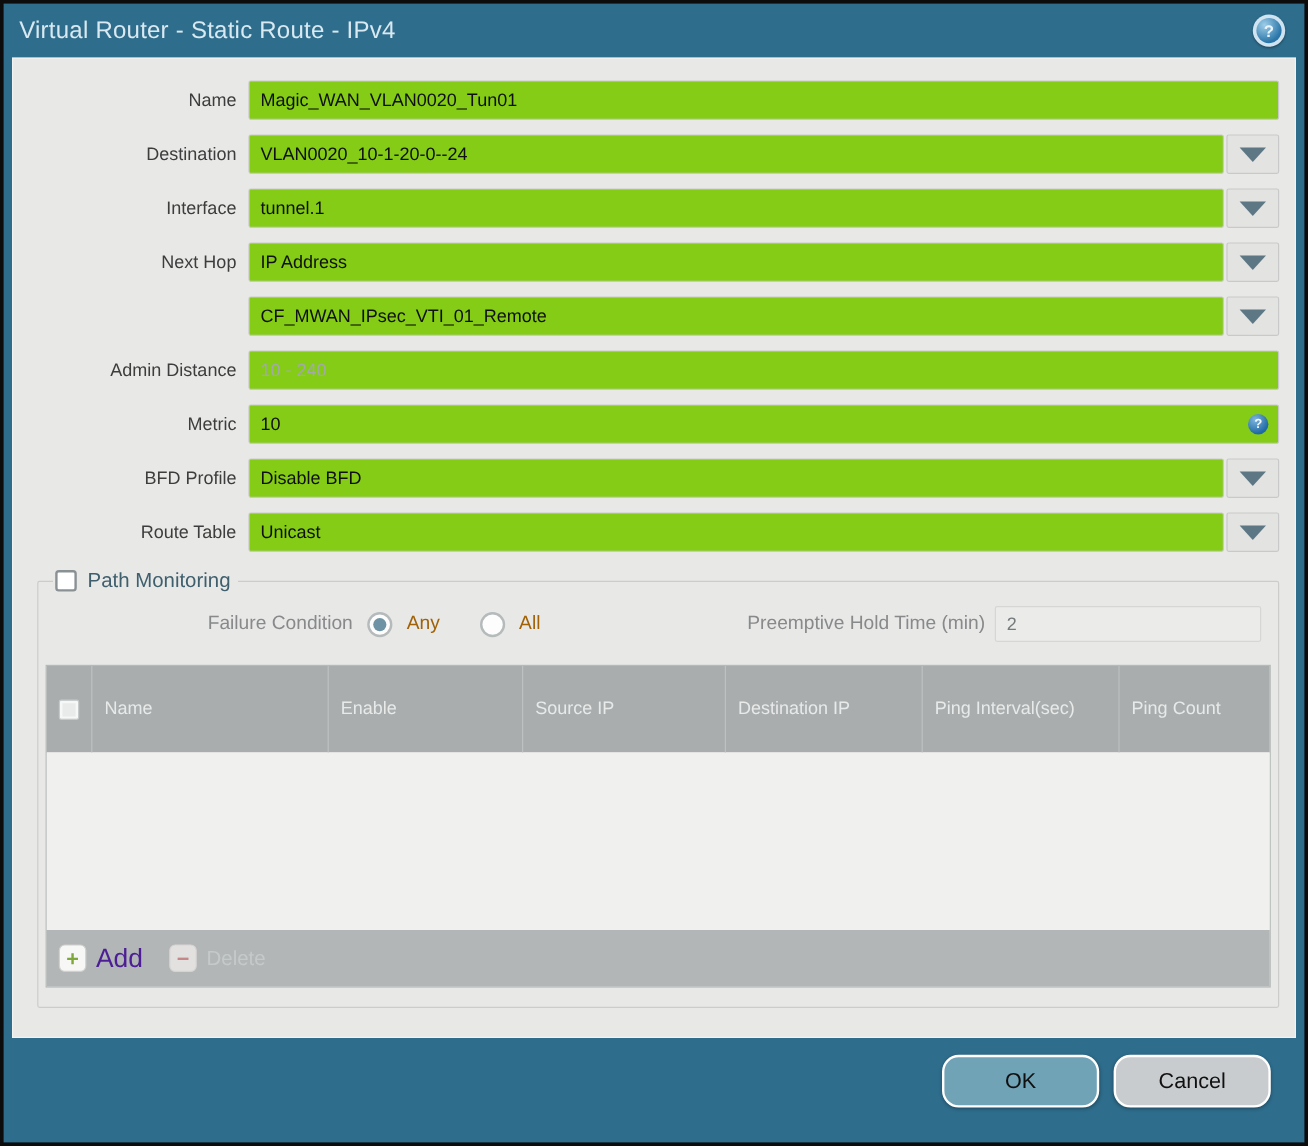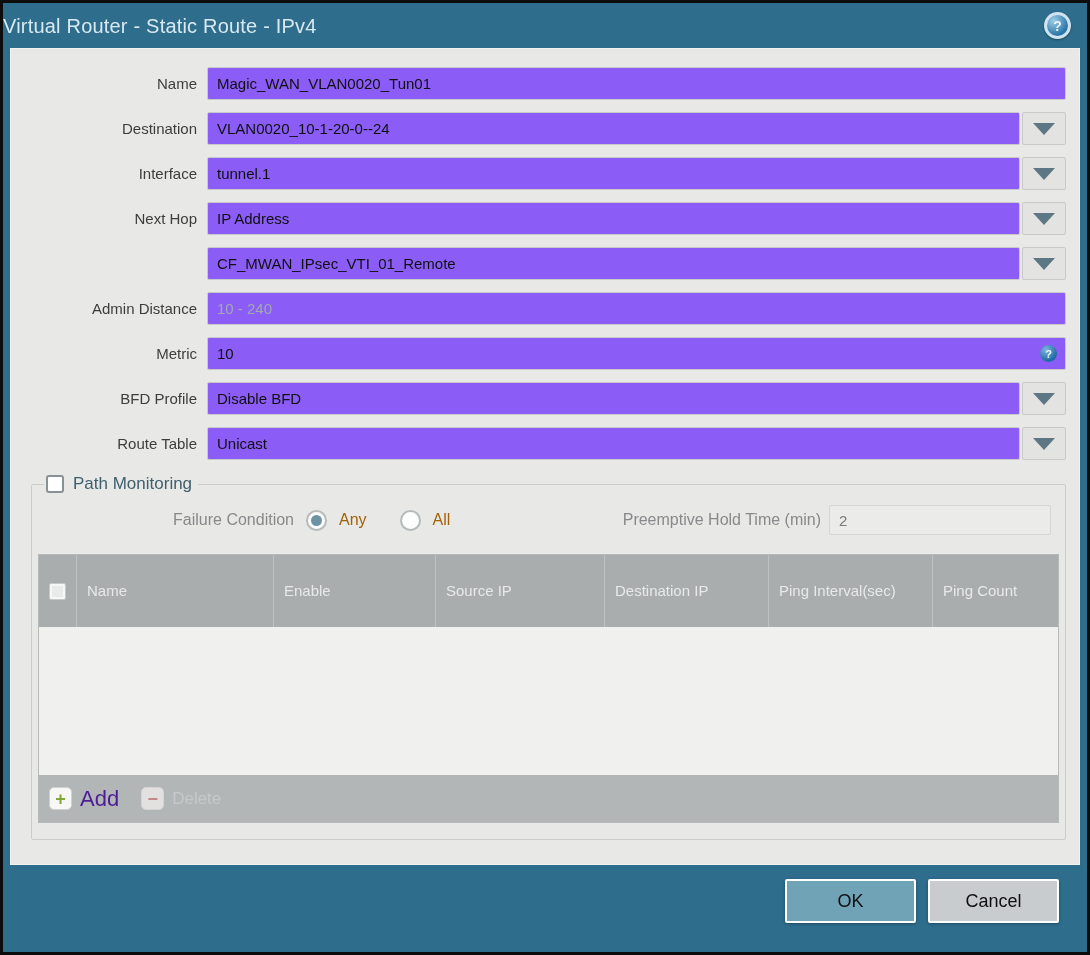--- a/index.html
+++ b/index.html
@@ -9,21 +9,21 @@
     position: relative;
     width: 1090px; height: 955px;
     background: #2e6d8c;
     border: 3px solid #0c0c0c;
     overflow: hidden;
   }
 
   
   .titlebar { position: relative; height: 45px; }
   .titlebar .title {
-    position: absolute; left: 0; top: 12px;
+    position: absolute; left: 13px; top: 12px;
     font-size: 20px; color: #d8e9f1; letter-spacing: .2px;
   }
   .help-icon {
     position: absolute; right: 16px; top: 9px;
     width: 27px; height: 27px; border-radius: 50%;
     background: #cfe4f0;
     display: flex; align-items: center; justify-content: center;
     cursor: pointer;
     box-shadow: 0 1px 2px rgba(0,0,0,.35);
   }
@@ -46,21 +46,21 @@
   .row { display: flex; align-items: center; height: 33px; margin-bottom: 12px; padding-right: 13px; }
   .row .lbl {
     width: 196px; flex-shrink: 0;
     text-align: right; padding-right: 10px;
     font-size: 15px; color: #3d3d3d;
   }
   .fieldwrap { flex: 1; display: flex; height: 100%; position: relative; }
   .txt {
     flex: 1; height: 100%; min-width: 0;
     border: 1px solid #c9c9c9; border-radius: 2px;
-    background: #8b5cf6; padding: 0 9px;
+    background: #84cc16; padding: 0 9px;
     font-family: "Liberation Sans", sans-serif;
     font-size: 15px; color: #101010; outline: none;
   }
   .txt::placeholder { color: #a3a9ad; }
   .dd-btn {
     width: 44px; height: 100%; margin-left: 2px;
     background: #e3e3e2; border: 1px solid #c9c9c9; border-radius: 2px;
     display: flex; align-items: center; justify-content: center;
     cursor: pointer;
   }
@@ -152,21 +152,21 @@
   }
   .add-btn .sq { background: #f7f7f5; border: 1px solid #d0d0ce; color: #7fa83b; }
   .add-btn .tbl-lbl { color: #4c1d95; font-size: 22px; }
   .del-btn { opacity: .85; }
   .del-btn .sq { background: #ece9e8; border: 1px solid #ddd9d8; color: #c97f7f; }
   .del-btn .tbl-lbl { color: #c9cdcd; font-size: 17px; }
 
   
   .footer-btn {
     position: absolute; height: 44px; width: 131px;
-    border: 2px solid #ffffff; border-radius: 2px;
+    border: 2px solid #ffffff; border-radius: 14px;
     font-family: "Liberation Sans", sans-serif;
     font-size: 18px; color: #101010;
     cursor: pointer;
     box-shadow: 0 1px 3px rgba(0,0,0,.3);
   }
   .btn-ok { left: 782px; top: 876px; background: #71a3b7; }
   .btn-cancel { left: 925px; top: 876px; background: #c8ccce; }
 </style>
 </head>
 <body>

